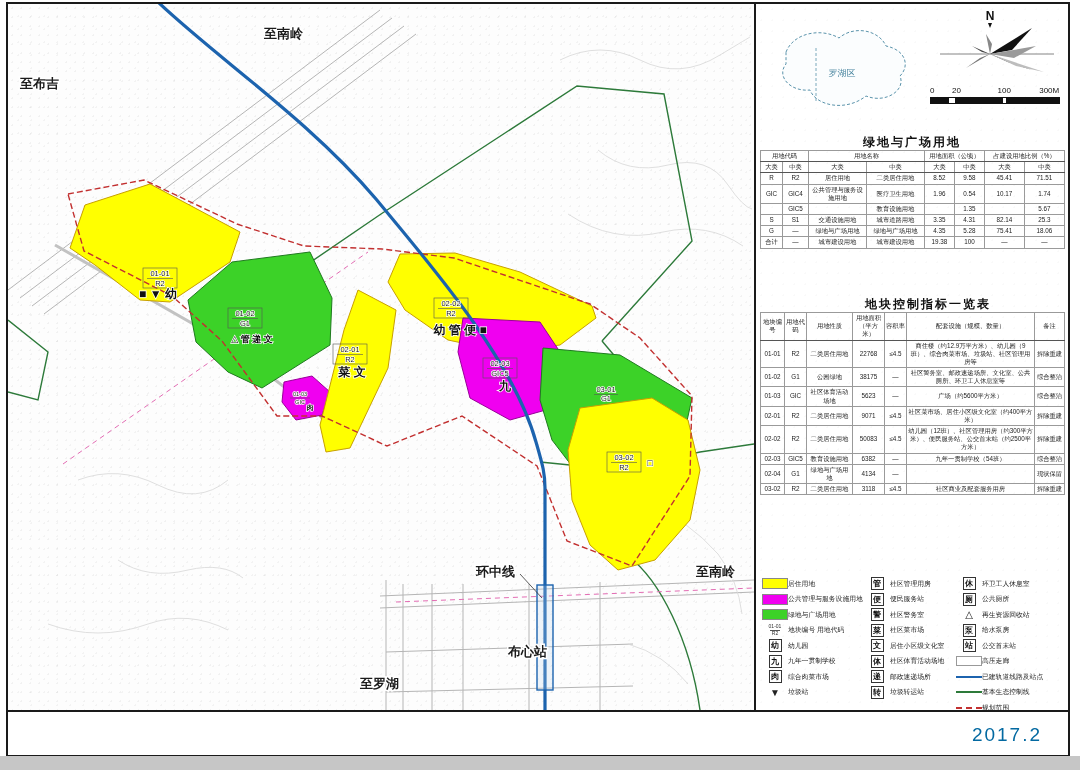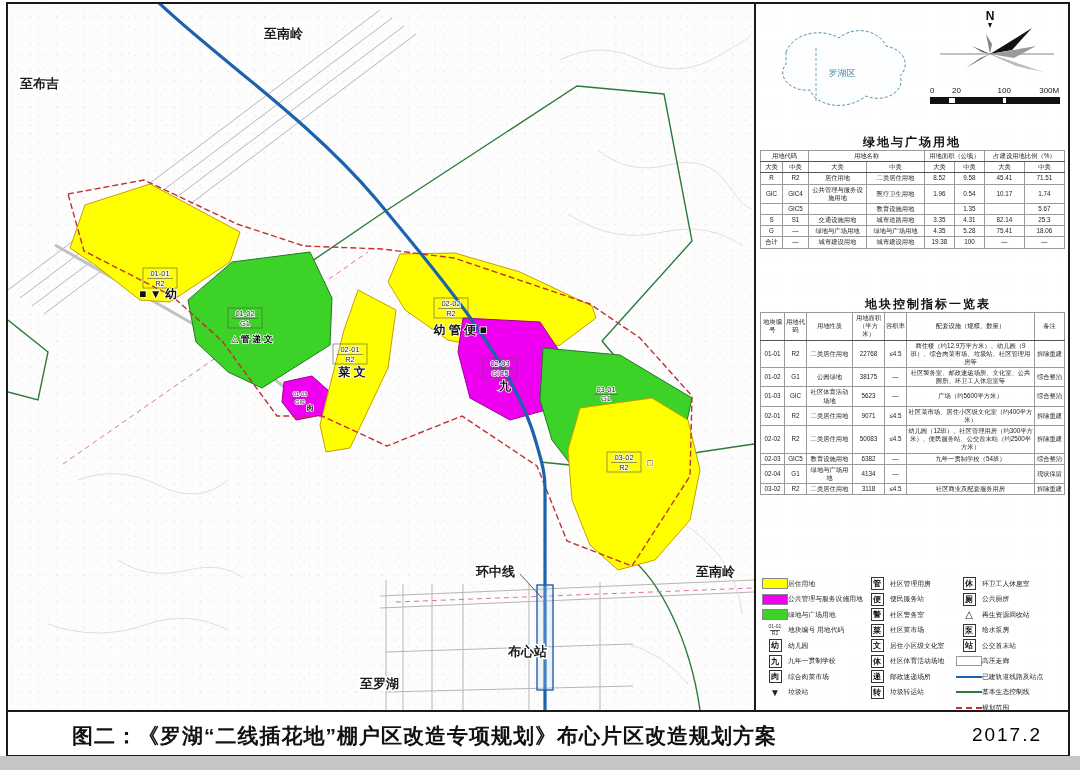--- a/index.html
+++ b/index.html
@@ -13,21 +13,21 @@
     background-image:radial-gradient(rgba(60,60,60,0.06) 1px,transparent 1px),
                      radial-gradient(rgba(60,60,60,0.05) 1px,transparent 1px);
     background-size:9px 9px,13px 13px;background-position:0 0,4px 6px;}
   .vdivider{position:absolute;left:746px;top:0;width:2px;height:706px;background:#1a1a1a;}
   .panel{position:absolute;left:748px;top:0;width:312px;height:706px;background:#fff;
     background-image:radial-gradient(rgba(80,80,80,0.03) 1px,transparent 1px);background-size:11px 11px;}
   
   .titleband{position:absolute;left:0;top:706px;width:1060px;height:45px;border-top:2px solid #1a1a1a;}
   .fig-title{position:absolute;left:64px;top:10px;font-size:21px;font-weight:bold;color:#111;
              letter-spacing:1px;white-space:nowrap;}
-  .fig-date{position:absolute;right:26px;top:12px;font-size:19px;color:#000000;letter-spacing:2px;}
+  .fig-date{position:absolute;right:26px;top:12px;font-size:19px;color:#0369a1;letter-spacing:2px;}
   
   svg text{font-family:"Liberation Sans","DejaVu Sans",sans-serif;}
   .mlab{font-size:13px;font-weight:bold;fill:#1b1b1b;paint-order:stroke;stroke:#ffffff;stroke-width:3px;}
   .pl-no,.pl-code{font-size:7.5px;fill:#222;text-anchor:middle;paint-order:stroke;stroke:#ffffff;stroke-width:1.5px;}
   .pl-icons{font-size:9px;font-weight:bold;fill:#111;text-anchor:middle;paint-order:stroke;stroke:#ffffff;stroke-width:1.5px;}
   .pl-icons.big{font-size:12px;}
   
   .p-abs{position:absolute;}
   .tbl-title{width:100%;text-align:center;font-size:12px;font-weight:bold;color:#111;letter-spacing:2px;}
   table{border-collapse:collapse;table-layout:fixed;width:304px;}
@@ -587,18 +587,17 @@
         <div class="lg-item">
           <span class="lg-ic">
             <span class="lg-line" style="border-top-color: rgb(194, 48, 48); border-top-style: dashed;"></span>
           </span>
           <span class="lg-lb">规划范围</span>
         </div>
       </div>
   </div>
 
   <div class="titleband">
-    <div class="fig-title">图二：《罗湖“二线插花地”棚户区改造专项规划》布心片区改造规划方案</div>
     <div class="fig-date">2017.2</div>
   </div>
 </div>
 
 <div class="bottom-shadow"></div>
 
 </body></html>

